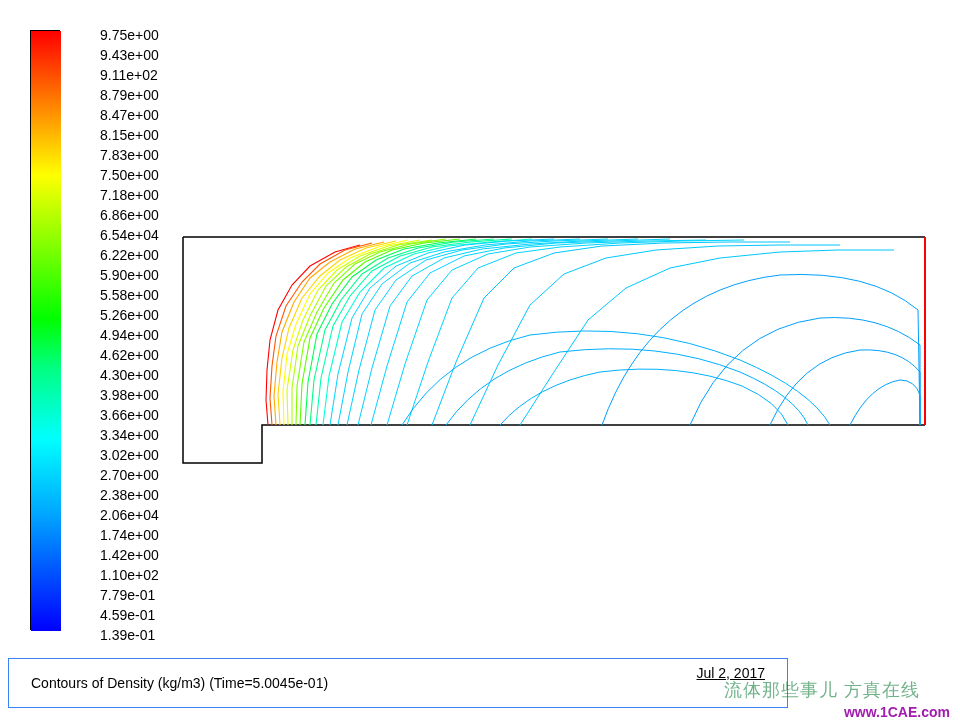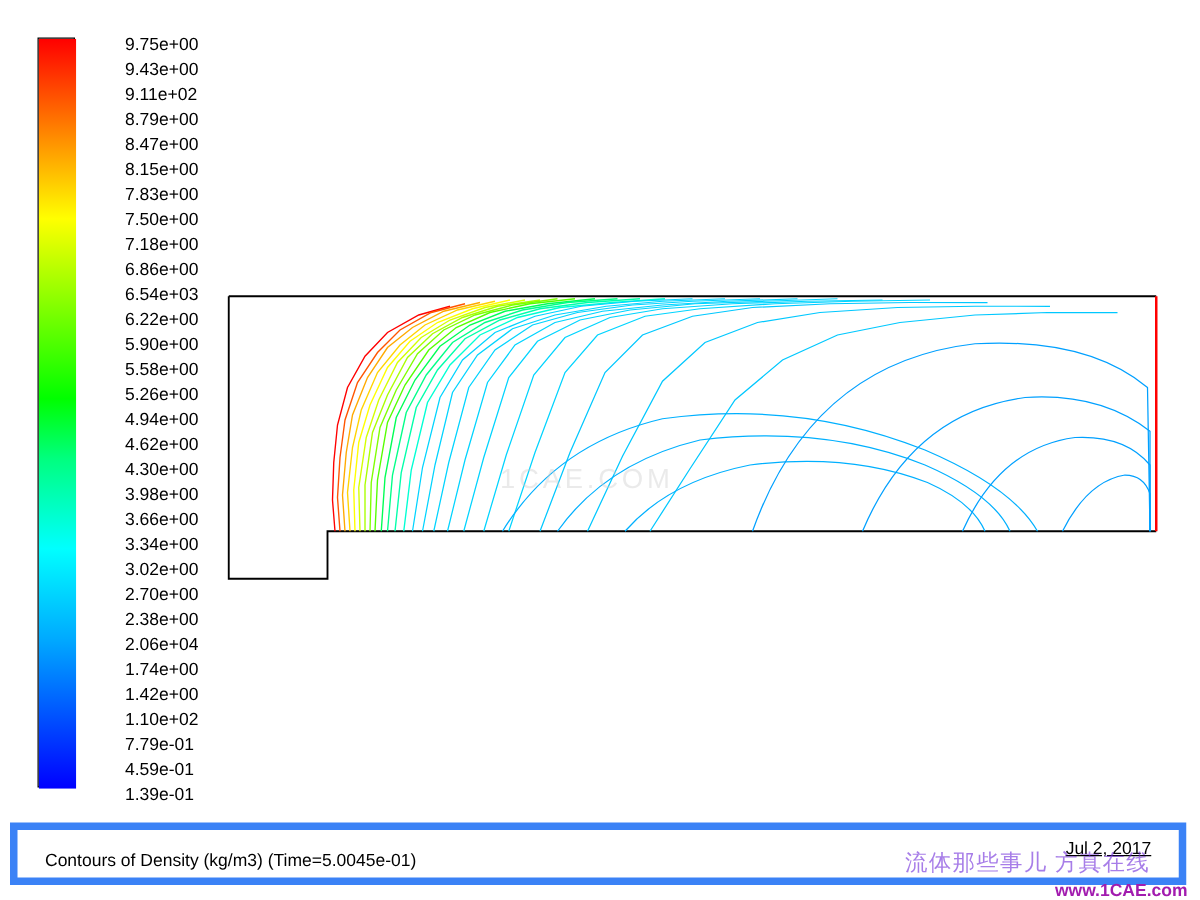--- a/index.html
+++ b/index.html
@@ -36,23 +36,23 @@
   .legend-values div { height: 20px; }
   .plot-svg {
     position: absolute;
     left: 0; top: 0;
     width: 960px; height: 650px;
   }
   .footer-box {
     position: absolute;
     left: 8px;
     top: 658px;
-    width: 941px;
+    width: 780px;
     height: 50px;
-    border: 6px solid #3b82f6;
+    border: 1px solid #3b82f6;
     font-size: 14px;
     color: #000;
   }
   .footer-left {
     position: absolute;
     left: 22px;
     top: 16px;
   }
   .footer-right-top {
     position: absolute;
@@ -63,21 +63,21 @@
   .footer-right-bot {
     position: absolute;
     right: 22px;
     top: 24px;
   }
   .watermark-1 {
     position: absolute;
     right: 40px;
     bottom: 18px;
     font-size: 18px;
-    color: #6d28d9;
+    color: #15803d;
     opacity: 0.6;
     letter-spacing: 1px;
   }
   .watermark-2 {
     position: absolute;
     right: 10px;
     bottom: 0px;
     font-size: 14px;
     color: #a21caf;
     font-weight: bold;
@@ -123,21 +123,21 @@
       <div>9.75e+00</div>
       <div>9.43e+00</div>
       <div>9.11e+02</div>
       <div>8.79e+00</div>
       <div>8.47e+00</div>
       <div>8.15e+00</div>
       <div>7.83e+00</div>
       <div>7.50e+00</div>
       <div>7.18e+00</div>
       <div>6.86e+00</div>
-      <div>6.54e+03</div>
+      <div>6.54e+04</div>
       <div>6.22e+00</div>
       <div>5.90e+00</div>
       <div>5.58e+00</div>
       <div>5.26e+00</div>
       <div>4.94e+00</div>
       <div>4.62e+00</div>
       <div>4.30e+00</div>
       <div>3.98e+00</div>
       <div>3.66e+00</div>
       <div>3.34e+00</div>
@@ -200,21 +200,20 @@
 
     <g stroke-width="1" fill="none" stroke="#00a0ff">
       <path d="M 602 425 Q 650 290 780 275 Q 870 270 918 310 L 920 425"></path>
       <path d="M 690 425 Q 730 330 820 318 Q 880 314 920 345 L 920 425"></path>
       <path d="M 770 425 Q 800 358 860 350 Q 900 348 920 372 L 920 425"></path>
       <path d="M 850 425 Q 870 385 900 380 Q 915 380 920 395 L 920 425"></path>
     </g>
 
   </svg>
 
-  <div class="watermark-3">1CAE.COM</div>
 
   <div class="footer-box">
     <div class="footer-left">Contours of Density (kg/m3)  (Time=5.0045e-01)</div>
     <div class="footer-right-top">Jul 2, 2017</div>
   </div>
 
   <div class="watermark-1">流体那些事儿 方真在线</div>
   <div class="watermark-2">www.1CAE.com</div>
 </div>
 

